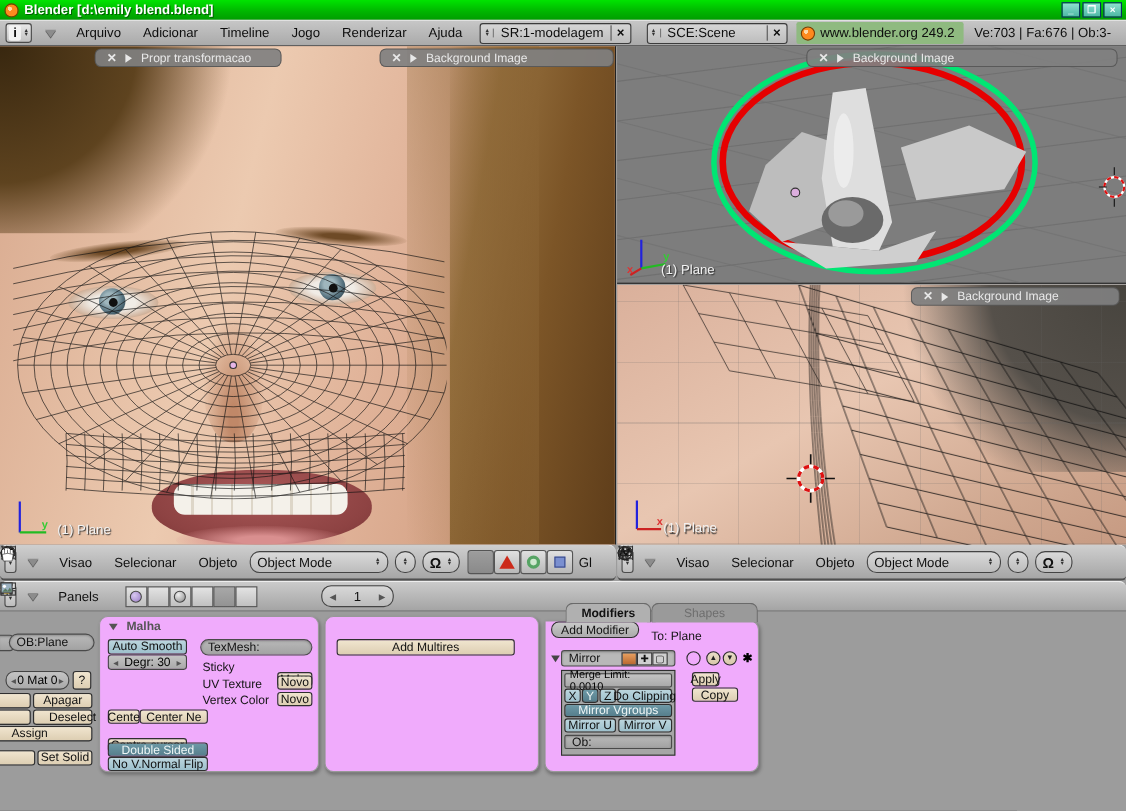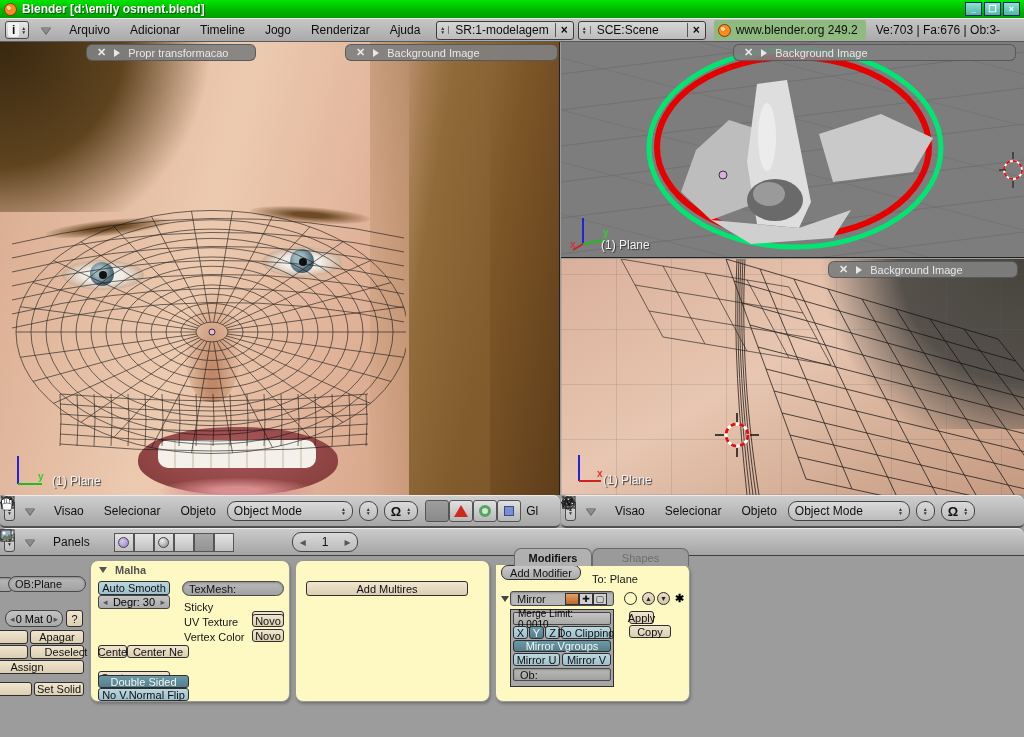--- a/index.html
+++ b/index.html
@@ -60,21 +60,21 @@
   .donut{width:12px;height:12px;border:3px solid #56a464;border-radius:50%;background:#cfe8cf;}
   .sqblue{width:10px;height:10px;background:#7a8fd0;border:1px solid #3a4a8a;}
 
   
   .bwinh{left:0;top:528px;width:1024px;height:28px;background:linear-gradient(#cbcbcb,#a4a4a4);border-top:1px solid #eee;border-bottom:1px solid #3f3f3f;border-radius:7px 7px 0 0;display:flex;align-items:center;font-size:12px;gap:2px;padding:0 4px;color:#111;}
   .iconrow{display:flex;margin-left:14px;}
   .ibtn{width:20px;height:19px;background:linear-gradient(#e3e3e3,#c0c0c0);border:1px solid #555;display:flex;align-items:center;justify-content:center;}
   .ibtn.on{background:linear-gradient(#a8a8a8,#939393);}
   .pagef{margin-left:56px;height:20px;border:1px solid #444;border-radius:9px;background:linear-gradient(#d8d8d8,#bcbcbc);display:flex;align-items:center;padding:0 7px;gap:16px;font-size:12px;}
   .barea{left:0;top:556px;width:1024px;height:181px;background:#9c9c9c;}
-  .panel{position:absolute;background:#fef9c3;border:1px solid #989898;border-radius:8px;box-shadow:1px 2px 3px rgba(0,0,0,.25);}
+  .panel{position:absolute;background:#f0abfc;border:1px solid #989898;border-radius:8px;box-shadow:1px 2px 3px rgba(0,0,0,.25);}
   .ph{display:flex;align-items:center;gap:8px;height:16px;padding:2px 8px 0;color:#545454;font-size:11px;font-weight:bold;}
   .ph .ptri{width:0;height:0;border-left:4px solid transparent;border-right:4px solid transparent;border-top:6px solid #545454;}
   .btn{position:absolute;background:linear-gradient(#f0e5cf,#ddceb2);border:1px solid #2f2f2f;border-radius:3px;font-size:11px;color:#111;display:flex;align-items:center;justify-content:center;white-space:nowrap;}
   .btn.lt{background:linear-gradient(#bcd6de,#9dc0cc);}
   .btn.on{background:linear-gradient(#6d99a6,#567e8c);color:#eef6f6;}
   .btn.gray{background:linear-gradient(#c9c9c9,#ababab);}
   .fld{position:absolute;background:linear-gradient(#b9b9b9,#a2a2a2);border:1px solid #4a4a4a;border-radius:8px;font-size:11px;color:#111;display:flex;align-items:center;padding:0 6px;box-shadow:inset 0 1px 2px rgba(0,0,0,.25);}
   .lab{position:absolute;font-size:11px;color:#151515;white-space:nowrap;}
   .spinner{position:absolute;background:linear-gradient(#c4c4c4,#a9a9a9);border:1px solid #444;border-radius:8px;font-size:11px;display:flex;align-items:center;justify-content:space-between;padding:0 4px;}
   .tab{position:absolute;height:18px;border:1px solid #6a6a6a;border-bottom:none;border-radius:7px 7px 0 0;font-size:11px;display:flex;align-items:center;justify-content:center;}
@@ -86,21 +86,21 @@
   svg{position:absolute;left:0;top:0;}
   .gz{font-size:10px;font-weight:bold;}
 </style>
 </head>
 <body>
 
 <div class="screen">
 
   <div class="abs titlebar">
     <span class="blogo"></span>
-    <span class="ttl">Blender [d:\emily osment.blend]</span>
+    <span class="ttl">Blender [d:\emily blend.blend]</span>
     <span class="wctrls">
       <span class="wbtn">_</span>
       <span class="wbtn">❐</span>
       <span class="wbtn">×</span>
     </span>
   </div>
 
   <div class="abs menubar">
     <span class="wtype">
         <b style="font-size:12px;padding:0 4px;background:#f2f2f2;border-radius:2px;">i</b>
@@ -111,21 +111,21 @@
     <span class="mitem">Adicionar</span>
     <span class="mitem">Timeline</span>
     <span class="mitem">Jogo</span>
     <span class="mitem">Renderizar</span>
     <span class="mitem">Ajuda</span>
     <span class="idfield" style="margin-left:6px;">
       <span class="sp ud">▲<br>▼</span>
       <span class="tx">SR:1-modelagem</span>
       <span class="xbtn">×</span>
     </span>
-    <span class="idfield" style="margin-left:4px;">
+    <span class="idfield" style="margin-left:14px;">
       <span class="sp ud">▲<br>▼</span>
       <span class="tx">SCE:Scene</span>
       <span class="xbtn">×</span>
     </span>
     <span class="verbox" style="margin-left:8px;">
       <span class="blogo"></span>
       <span>www.blender.org 249.2</span>
     </span>
     <span class="stats">Ve:703 | Fa:676 | Ob:3-</span>
   </div>

